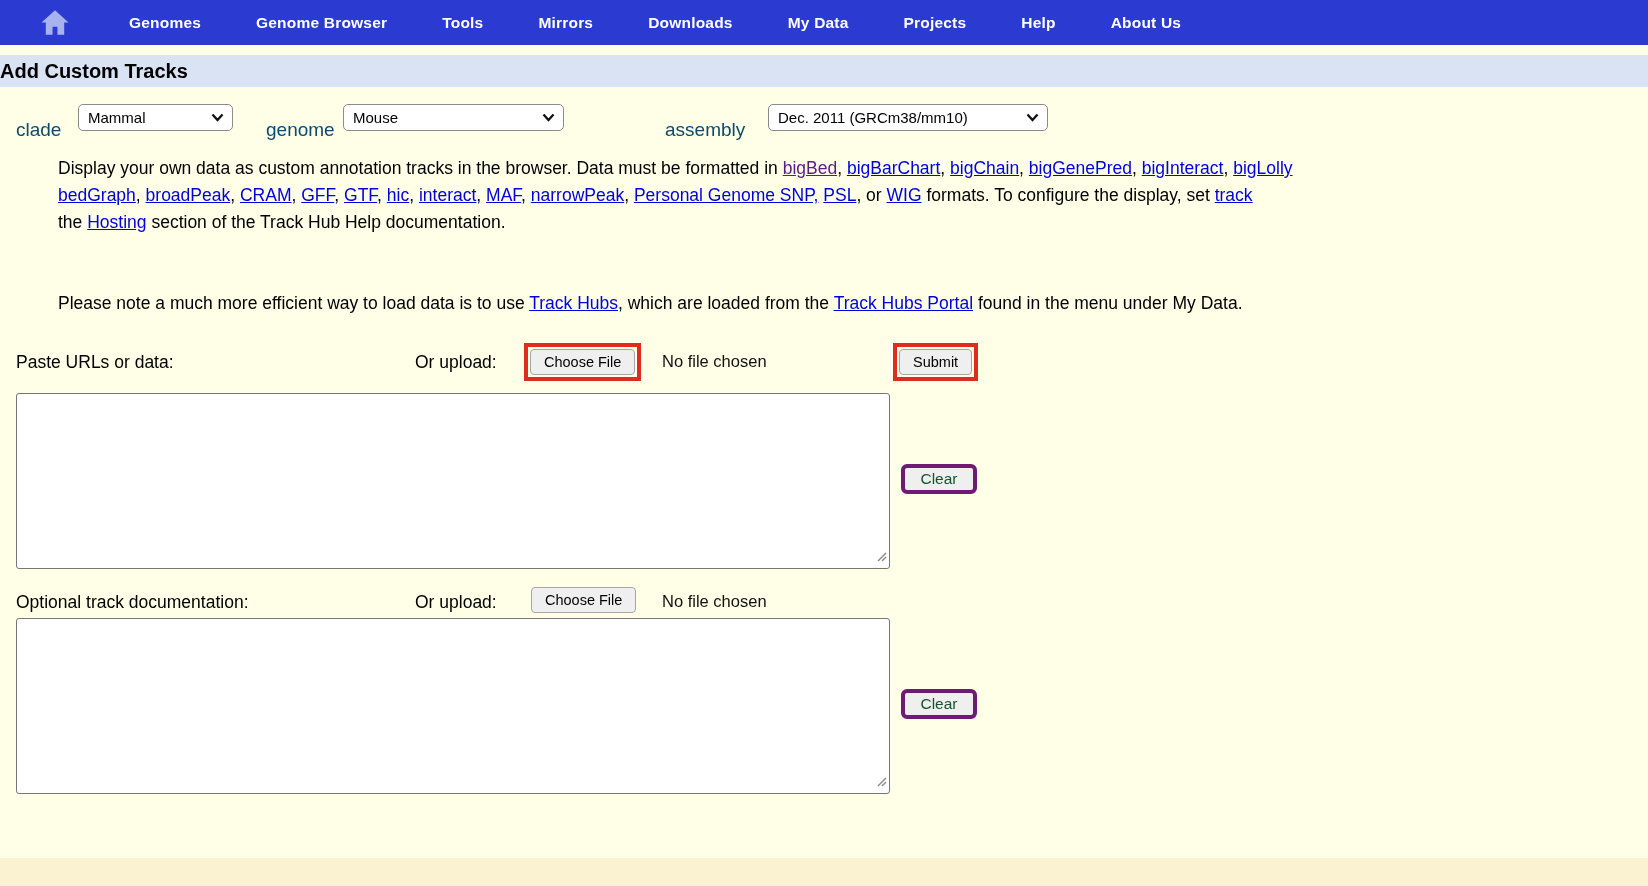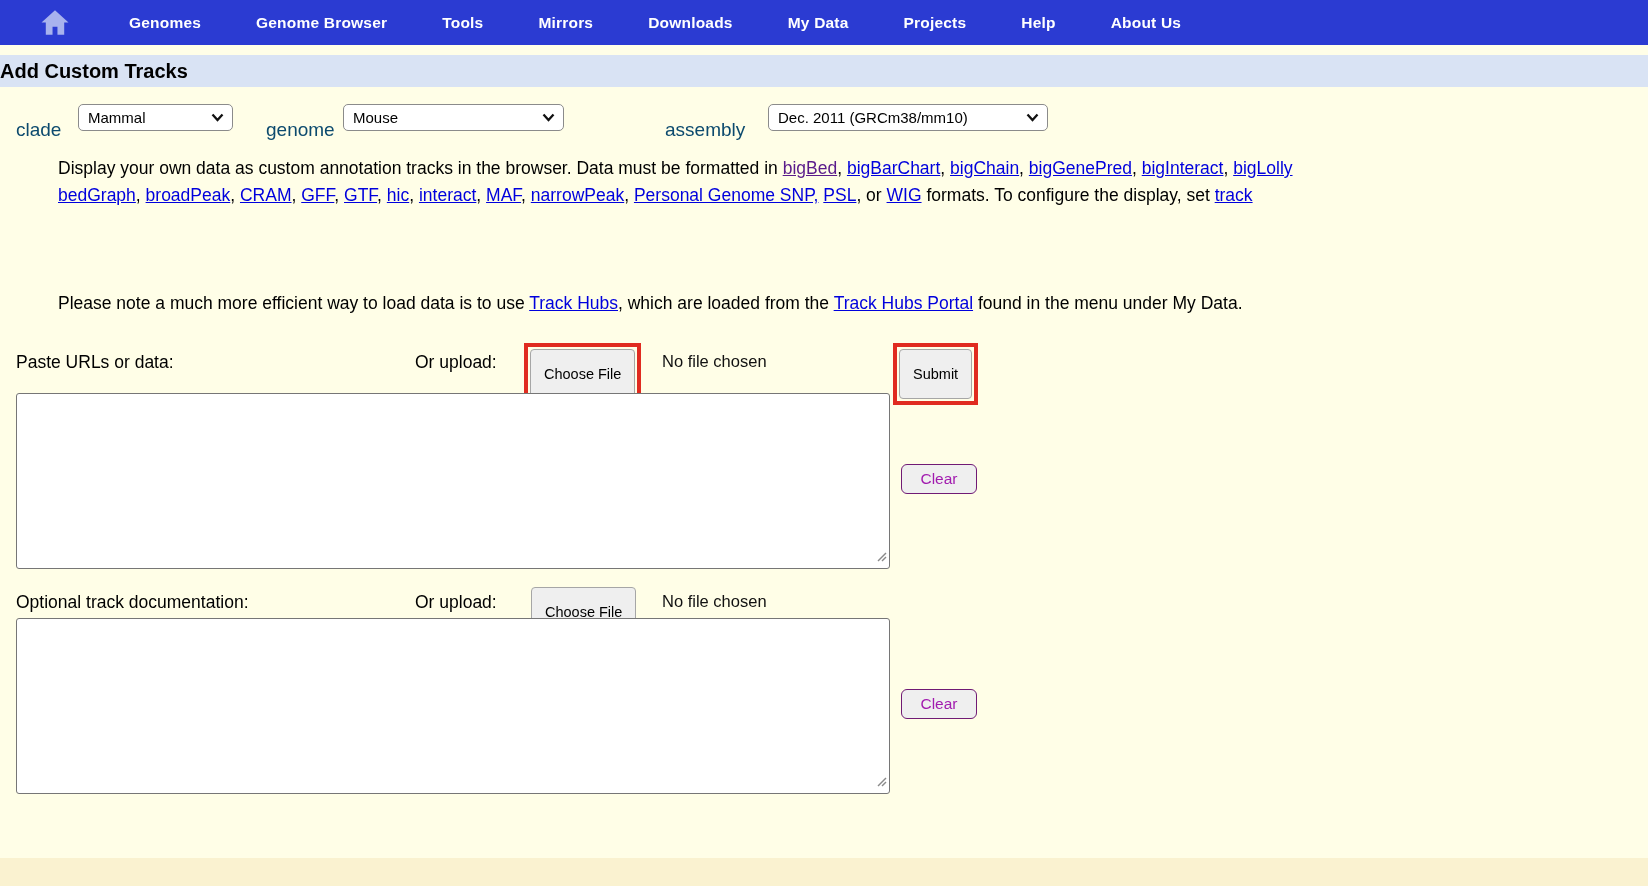--- a/index.html
+++ b/index.html
@@ -30,25 +30,25 @@
   .pline{white-space:nowrap;}
   .lnk{color:#0000DD; text-decoration:underline; cursor:pointer;}
   .lnk.visited{color:#5A1B8B;}
 
   
   .uprow{position:absolute; left:0; width:1556px; height:44px;}
   .uprow .rowlabel{position:absolute; left:16px; top:9px; font-size:17.5px; color:#000;}
   .uprow .orupload{position:absolute; left:415px; top:9px; font-size:17.5px; color:#000;}
   .redbox{position:absolute; top:0; border:4px solid #E02B20; padding:2px; background:transparent; display:inline-block;}
   .btn{background:#EFEFEF; border:1px solid #A6A6A6; border-radius:4px; font-size:14.5px; color:#000;
-       padding:16px 13px; cursor:pointer; font-family:"Liberation Sans",sans-serif; white-space:nowrap;}
+       padding:4px 13px; cursor:pointer; font-family:"Liberation Sans",sans-serif; white-space:nowrap;}
   .btn.plain{position:absolute;}
   .nofile{position:absolute; top:9px; font-size:16.5px; color:#111;}
-  .clearbtn{position:absolute; width:76px; height:30px; background:#EFEFEF; border:1px solid #701a75; border-radius:6px;
-            font-size:15.5px; color:#a21caf; cursor:pointer; font-family:"Liberation Sans",sans-serif;}
+  .clearbtn{position:absolute; width:76px; height:30px; background:#EFEFEF; border:4px solid #701a75; border-radius:6px;
+            font-size:15.5px; color:#14532d; cursor:pointer; font-family:"Liberation Sans",sans-serif;}
 
   
   .ta-wrap{position:absolute; left:16px; width:874px; height:176px;}
   .ta-wrap textarea{width:100%; height:100%; box-sizing:border-box; background:#FFFFFF;
                     border:1.5px solid #767676; border-radius:3px; resize:none; outline:none;
                     font-family:"Liberation Sans",sans-serif; font-size:15px;}
   .ta-wrap .grip{position:absolute; right:3px; bottom:3px; pointer-events:none;}
 
   .footer-line{position:absolute; left:16px; top:799px; font-size:17.5px; color:#000; white-space:nowrap;}
 
@@ -108,20 +108,21 @@
         <svg width="13" height="9" viewBox="0 0 13 9">
             <polyline points="1.5,1.5 6.5,7 11.5,1.5" fill="none" stroke="#111" stroke-width="2.3"></polyline>
           </svg>
       </span>
     </div>
   </div>
 
   <div class="para" style="top:155px">
     <div class="pline"><span>Display your own data as custom annotation tracks in the browser. Data must be formatted in </span><a class="lnk visited">bigBed</a><span>, </span><a class="lnk">bigBarChart</a><span>, </span><a class="lnk">bigChain</a><span>, </span><a class="lnk">bigGenePred</a><span>, </span><a class="lnk">bigInteract</a><span>, </span><a class="lnk">bigLolly</a></div>
     <div class="pline"><a class="lnk">bedGraph</a><span>, </span><a class="lnk">broadPeak</a><span>, </span><a class="lnk">CRAM</a><span>, </span><a class="lnk">GFF</a><span>, </span><a class="lnk">GTF</a><span>, </span><a class="lnk">hic</a><span>, </span><a class="lnk">interact</a><span>, </span><a class="lnk">MAF</a><span>, </span><a class="lnk">narrowPeak</a><span>, </span><a class="lnk">Personal Genome SNP,</a><span> </span><a class="lnk">PSL</a><span>, or </span><a class="lnk">WIG</a><span> formats. To configure the display, set </span><a class="lnk">track</a></div>
+    <div class="pline"><span>the </span><a class="lnk">Hosting</a><span> section of the Track Hub Help documentation.</span></div>
   </div>
 
   <div class="para" style="top:290px">
     <div class="pline"><span>Please note a much more efficient way to load data is to use </span><a class="lnk">Track Hubs</a><span>, which are loaded from the </span><a class="lnk">Track Hubs Portal</a><span> found in the menu under My Data.</span></div>
   </div>
 
   <div class="uprow" style="top:343px">
     <span class="rowlabel">Paste URLs or data:</span>
     <span class="orupload">Or upload:</span>
     <span class="redbox" style="left:524px">

